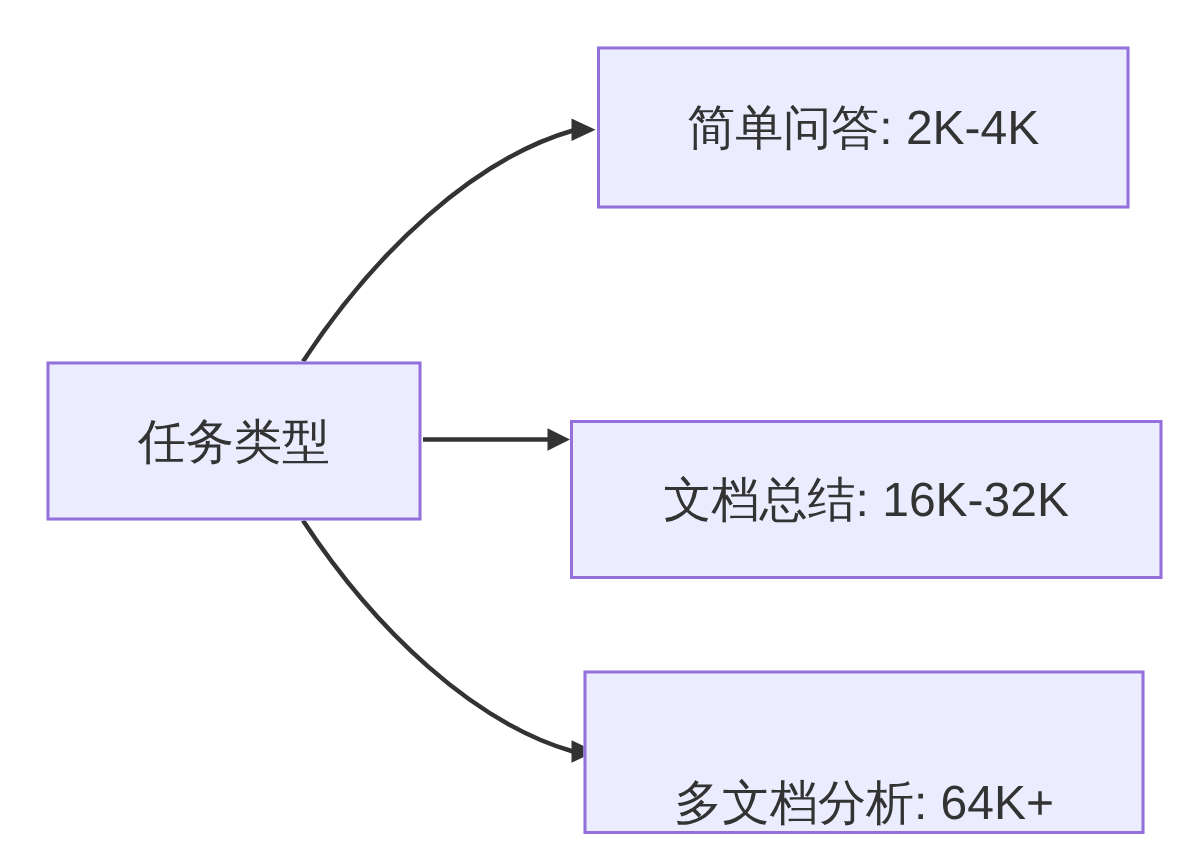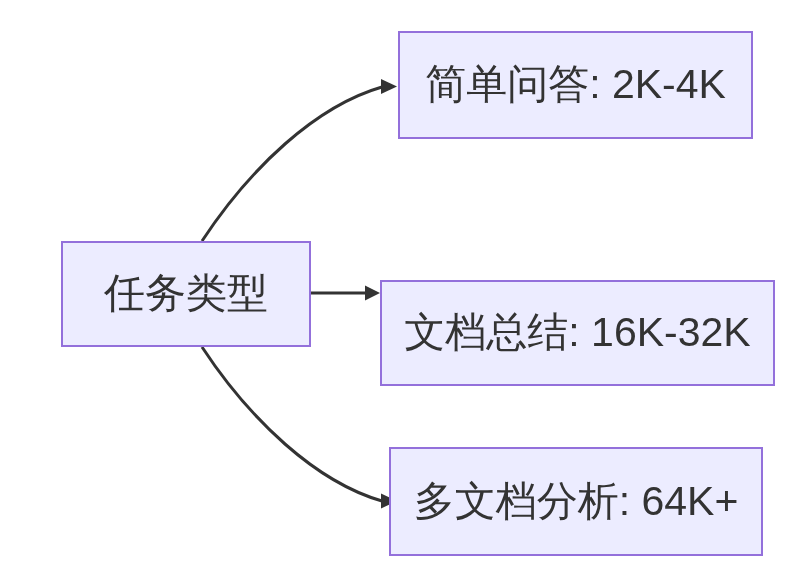--- a/index.html
+++ b/index.html
@@ -27,28 +27,28 @@
     stroke: none;
   }
   .node {
     position: absolute;
     display: flex;
     align-items: center;
     justify-content: center;
     background: var(--node-fill, #ECECFF);
     border: 2px solid var(--node-border, #9370DB);
     color: var(--text-color, #333333);
-    font-size: 41px;
+    font-size: 32px;
     line-height: 1.2;
     white-space: nowrap;
   }
-  .node-root   { left: 31px;  top: 241px; width: 250px; height: 106px; margin-left: 30px; }
+  .node-root   { left: 31px;  top: 241px; width: 250px; height: 106px; }
   .node-child0 { left: 398px; top: 31px;  width: 355px; height: 108px; }
   .node-child1 { left: 380px; top: 240px; width: 395px; height: 106px; margin-top: 40px; }
-  .node-child2 { left: 389px; top: 447px; width: 374px; height: 109px; }
+  .node-child2 { left: 389px; top: 447px; width: 374px; height: 109px; align-items: flex-end; }
 </style>
 </head>
 <body>
 
 <div class="canvas">
 
   <svg class="edges" viewBox="0 0 787 572" xmlns="http://www.w3.org/2000/svg">
 
     <path class="edge-path" d="M 202,241 C 250,168 316,106 382,87"></path>
     <polygon class="arrowhead" points="381,79 397,86.5 381,94"></polygon>

